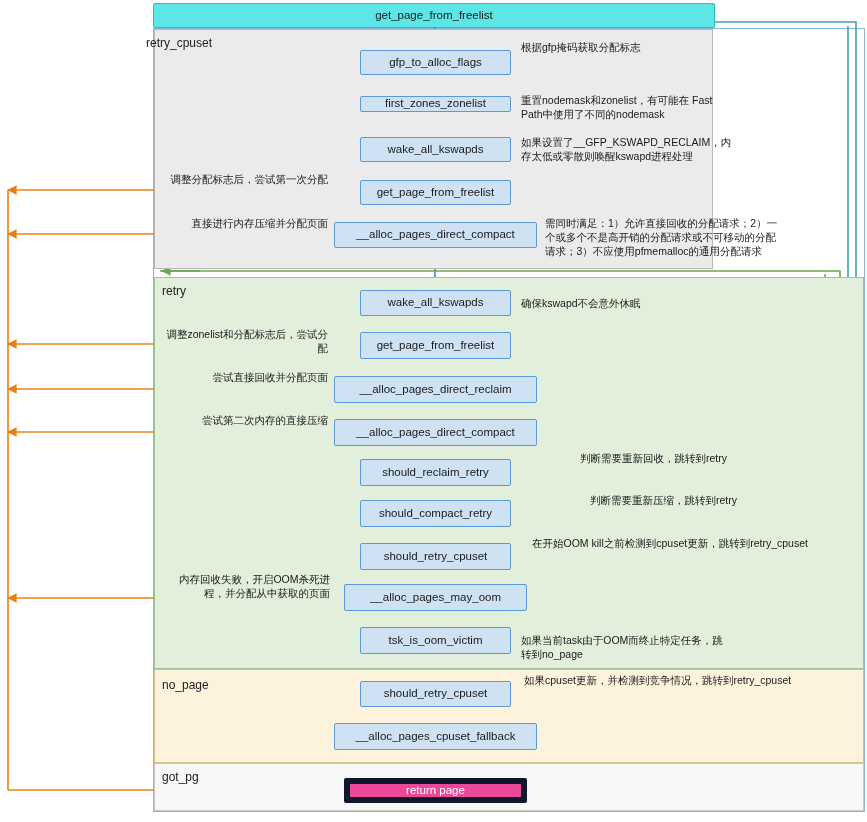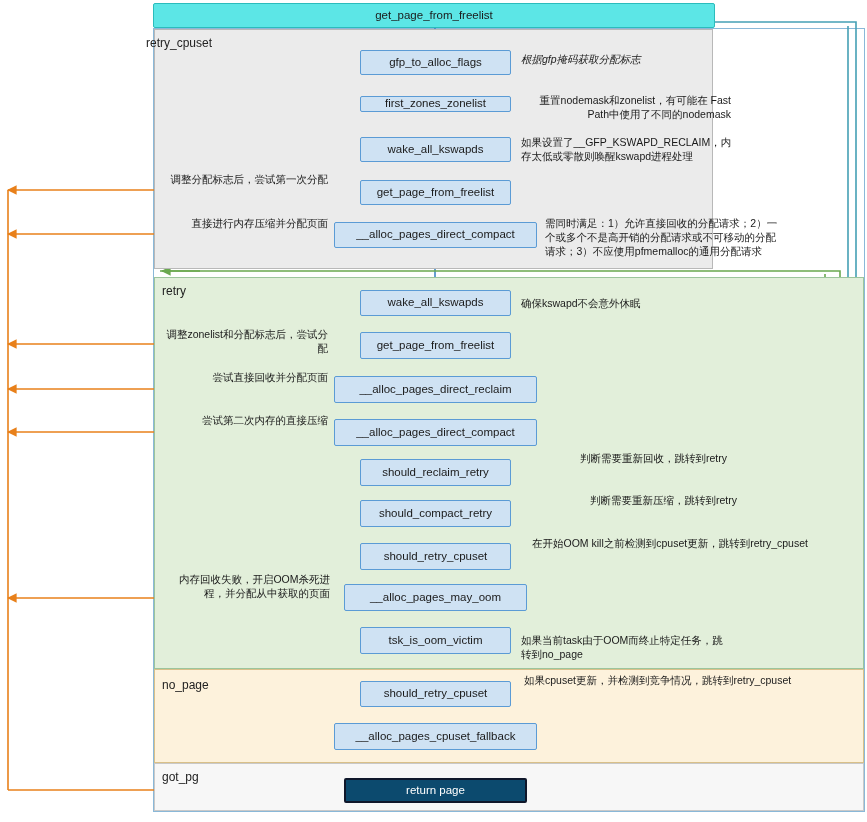--- a/index.html
+++ b/index.html
@@ -38,22 +38,22 @@
   }
   .node.blue {
     background: #cfe2f3;
     border: 1px solid #5b9bd5;
   }
   .node.cyan {
     background: #5ce6e6;
     border: 1px solid #2bbcbc;
   }
   .node.orange {
-    background: #0c4a6e;
-    border: 2px solid #0f172a;
+    background: #ec4899;
+    border: 6px solid #0f172a;
     color: #ffffff;
   }
   .band {
     position: absolute;
     box-sizing: border-box;
     z-index: 1;
   }
   .band.grey {
     background: #ebebeb;
     border: 1px solid #b8b8b8;
@@ -197,22 +197,22 @@
   <div class="node blue" style="left:360px; top:459px; width:151px; height:27px;">should_reclaim_retry</div>
   <div class="node blue" style="left:360px; top:543px; width:151px; height:27px;">should_retry_cpuset</div>
   <div class="node blue" style="left:344px; top:584px; width:183px; height:27px;">__alloc_pages_may_oom</div>
   <div class="node blue" style="left:360px; top:627px; width:151px; height:27px;">tsk_is_oom_victim</div>
 
   <div class="node blue" style="left:360px; top:681px; width:151px; height:26px;">should_retry_cpuset</div>
   <div class="node blue" style="left:334px; top:723px; width:203px; height:27px;">__alloc_pages_cpuset_fallback</div>
 
   <div class="node orange" style="left:344px; top:778px; width:183px; height:25px;">return page</div>
 
-  <div class="ann right" style="left:521px; top:52px; width:200px;font-style:italic;">根据gfp掩码获取分配标志</div>
-  <div class="ann right" style="left:521px; top:93px; width:210px;text-align:right;">重置nodemask和zonelist，有可能在 Fast Path中使用了不同的nodemask</div>
+  <div class="ann right" style="left:521px; top:40px; width:200px;">根据gfp掩码获取分配标志</div>
+  <div class="ann right" style="left:521px; top:93px; width:210px;">重置nodemask和zonelist，有可能在 Fast Path中使用了不同的nodemask</div>
   <div class="ann right" style="left:521px; top:135px; width:215px;">如果设置了__GFP_KSWAPD_RECLAIM，内存太低或零散则唤醒kswapd进程处理</div>
   <div class="ann rightal" style="left:160px; top:172px; width:168px;">调整分配标志后，尝试第一次分配</div>
   <div class="ann rightal" style="left:160px; top:216px; width:168px;">直接进行内存压缩并分配页面</div>
   <div class="ann right" style="left:545px; top:216px; width:236px;">需同时满足：1）允许直接回收的分配请求；2）一个或多个不是高开销的分配请求或不可移动的分配请求；3）不应使用pfmemalloc的通用分配请求</div>
 
   <div class="ann right" style="left:521px; top:296px; width:200px;">确保kswapd不会意外休眠</div>
   <div class="ann rightal" style="left:160px; top:327px; width:168px;">调整zonelist和分配标志后，尝试分配</div>
   <div class="ann rightal" style="left:160px; top:370px; width:168px;">尝试直接回收并分配页面</div>
   <div class="ann rightal" style="left:160px; top:413px; width:168px;">尝试第二次内存的直接压缩</div>
   <div class="ann right" style="left:580px; top:451px; width:260px;">判断需要重新回收，跳转到retry</div>

